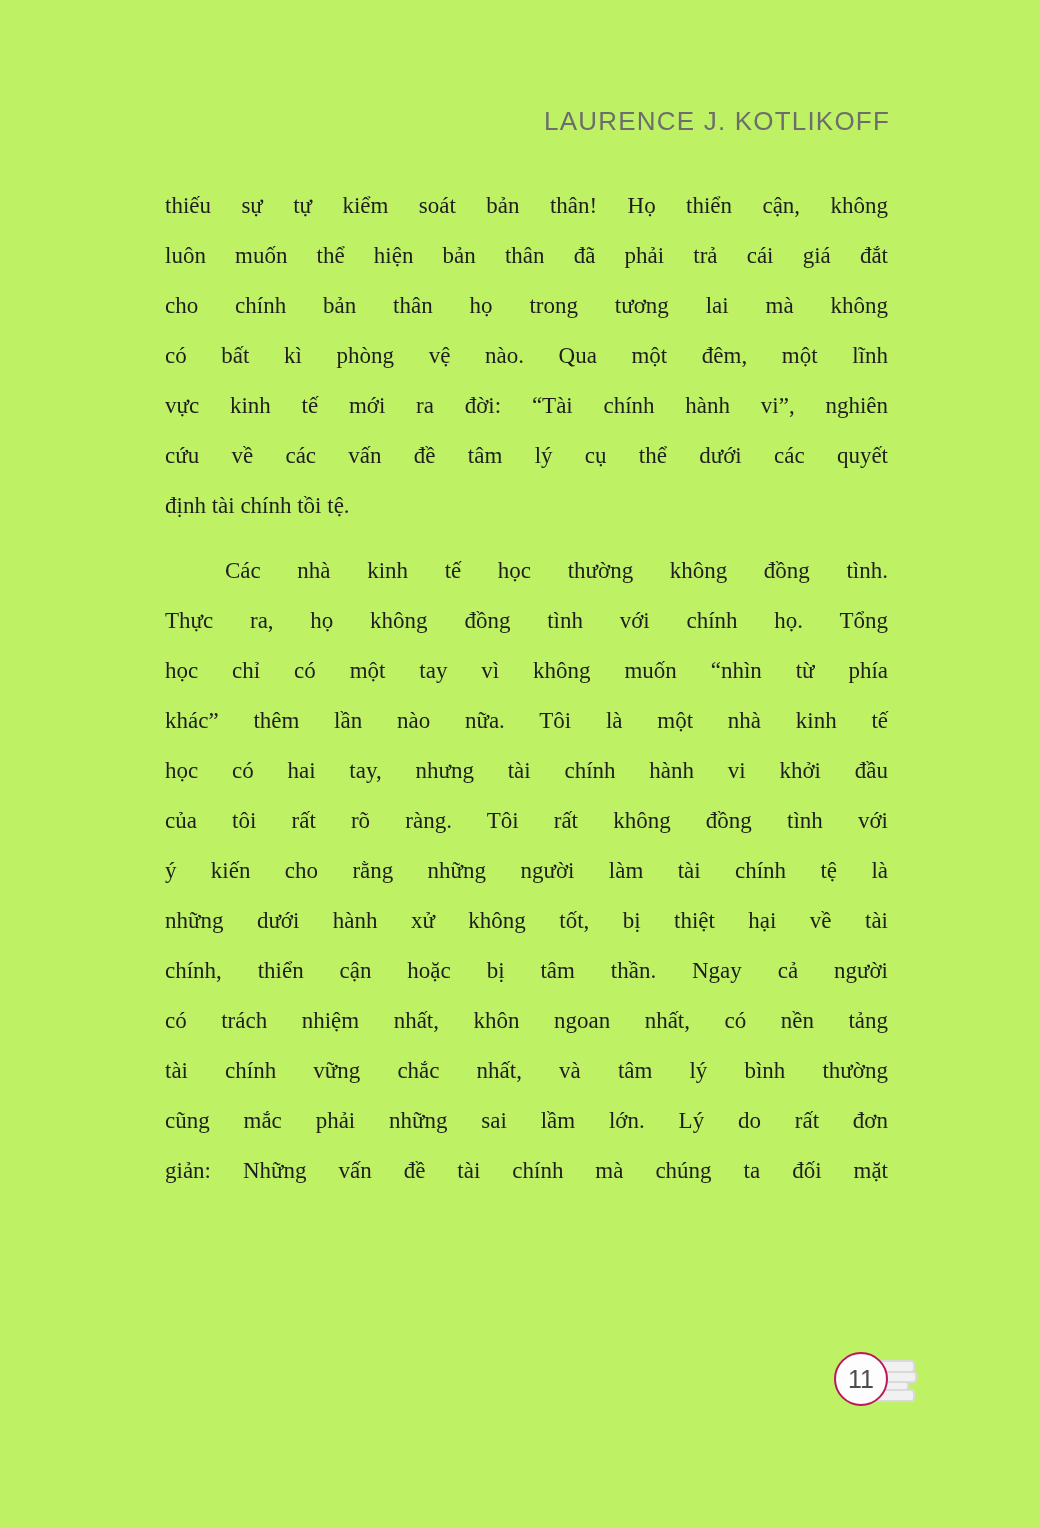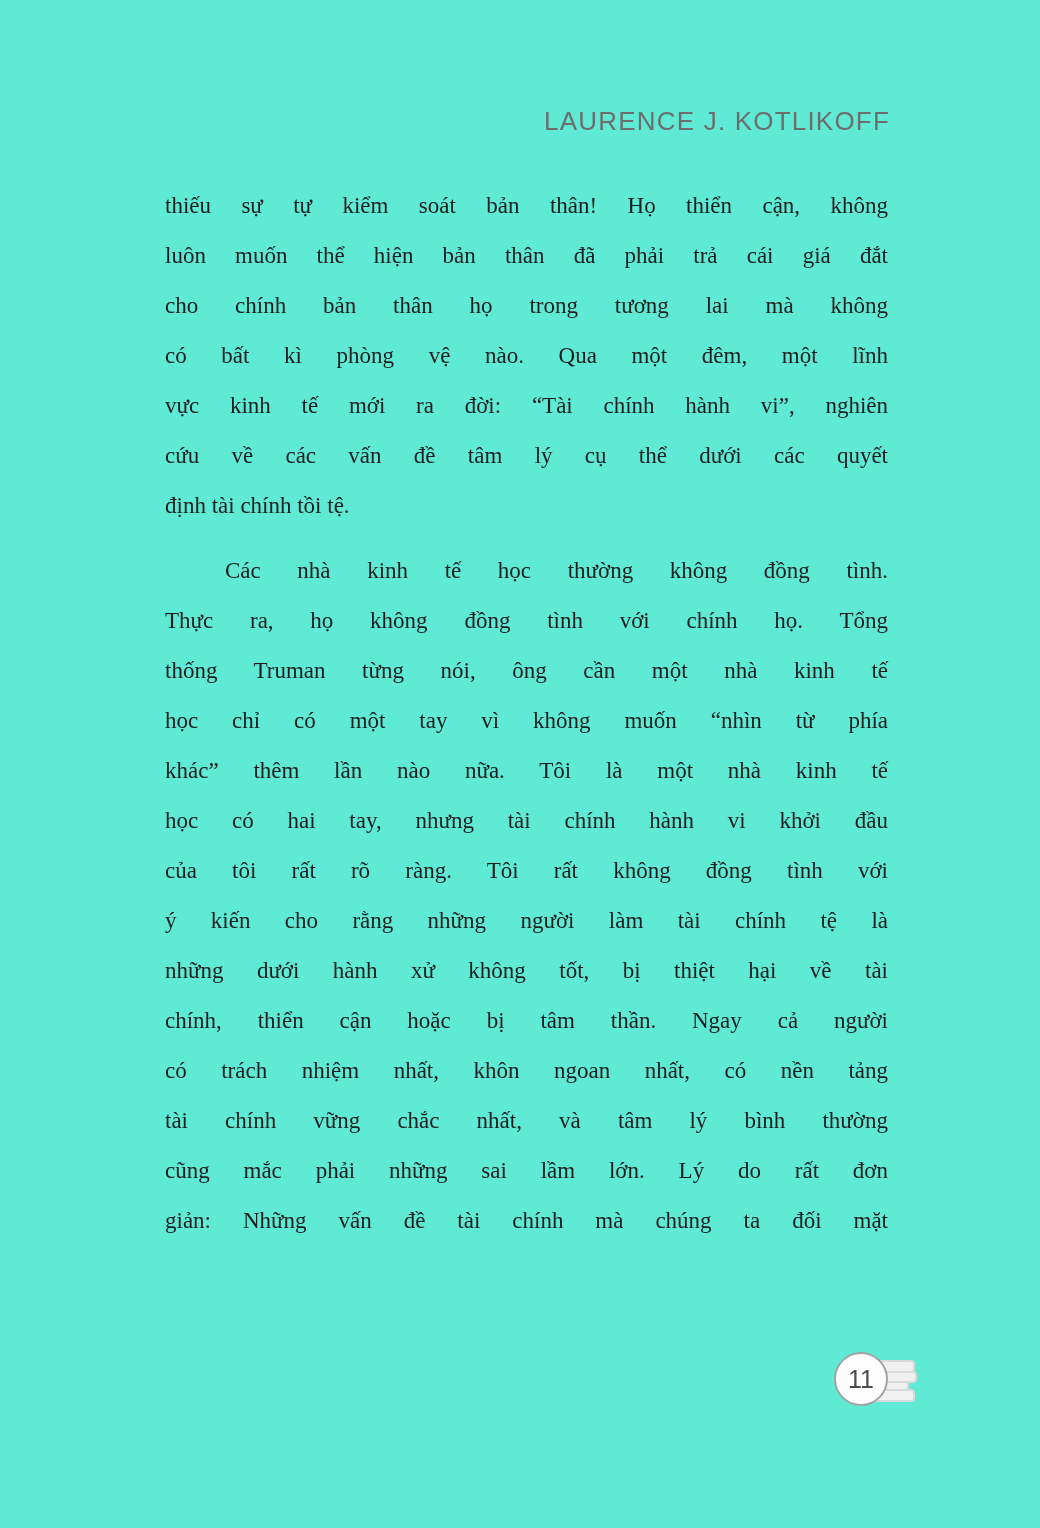--- a/index.html
+++ b/index.html
@@ -4,21 +4,21 @@
 <style>
   html, body {
     margin: 0;
     padding: 0;
     background: #ffffff;
   }
   .page {
     position: relative;
     width: 1040px;
     height: 1528px;
-    background: #5eead4;
+    background: #bef264;
     overflow: hidden;
     font-family: "Liberation Serif", serif;
   }
   .running-header {
     position: absolute;
     top: 106px;
     left: 165px;
     right: 150px;
     text-align: right;
     font-family: "Liberation Sans", sans-serif;
@@ -63,21 +63,21 @@
     z-index: 1;
   }
   .page-number-badge {
     position: absolute;
     left: 0;
     top: 0;
     width: 50px;
     height: 50px;
     border-radius: 50%;
     background: #fdfdfd;
-    border: 2px solid #a3a3a3;
+    border: 2px solid #be185d;
     z-index: 2;
     display: flex;
     align-items: center;
     justify-content: center;
     font-family: "Liberation Sans", sans-serif;
     font-size: 25px;
     color: #4c4c4c;
   }
 </style>
 </head>
@@ -93,21 +93,20 @@
         <div class="line">luôn muốn thể hiện bản thân đã phải trả cái giá đắt</div>
         <div class="line">cho chính bản thân họ trong tương lai mà không</div>
         <div class="line">có bất kì phòng vệ nào. Qua một đêm, một lĩnh</div>
         <div class="line">vực kinh tế mới ra đời: “Tài chính hành vi”, nghiên</div>
         <div class="line">cứu về các vấn đề tâm lý cụ thể dưới các quyết</div>
         <div class="line no-stretch">định tài chính tồi tệ.</div>
       </div>
       <div class="paragraph">
         <div class="line indent">Các nhà kinh tế học thường không đồng tình.</div>
         <div class="line">Thực ra, họ không đồng tình với chính họ. Tổng</div>
-        <div class="line">thống Truman từng nói, ông cần một nhà kinh tế</div>
         <div class="line">học chỉ có một tay vì không muốn “nhìn từ phía</div>
         <div class="line">khác” thêm lần nào nữa. Tôi là một nhà kinh tế</div>
         <div class="line">học có hai tay, nhưng tài chính hành vi khởi đầu</div>
         <div class="line">của tôi rất rõ ràng. Tôi rất không đồng tình với</div>
         <div class="line">ý kiến cho rằng những người làm tài chính tệ là</div>
         <div class="line">những dưới hành xử không tốt, bị thiệt hại về tài</div>
         <div class="line">chính, thiển cận hoặc bị tâm thần. Ngay cả người</div>
         <div class="line">có trách nhiệm nhất, khôn ngoan nhất, có nền tảng</div>
         <div class="line">tài chính vững chắc nhất, và tâm lý bình thường</div>
         <div class="line">cũng mắc phải những sai lầm lớn. Lý do rất đơn</div>

